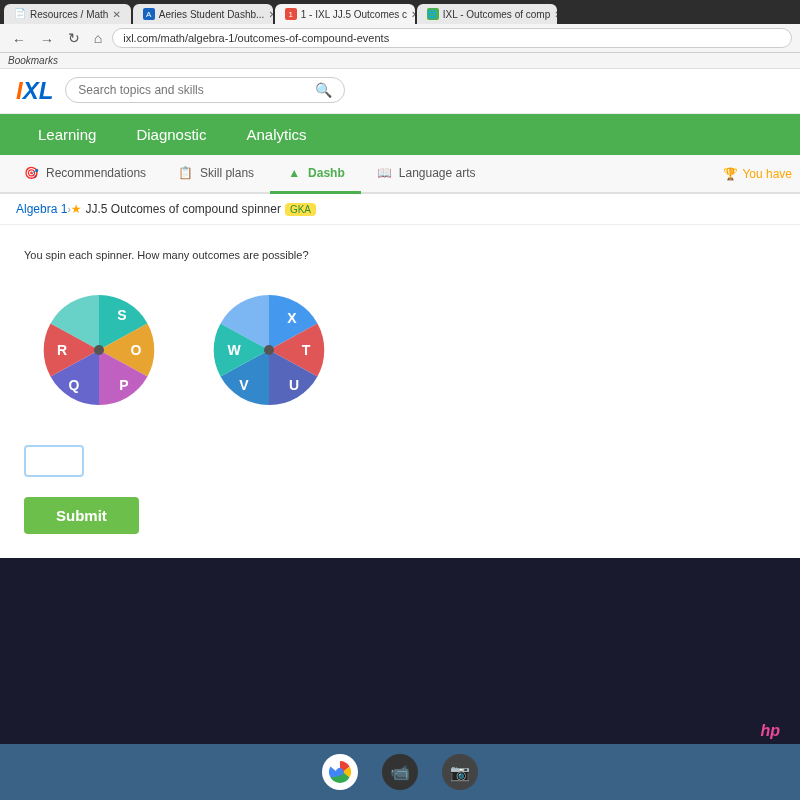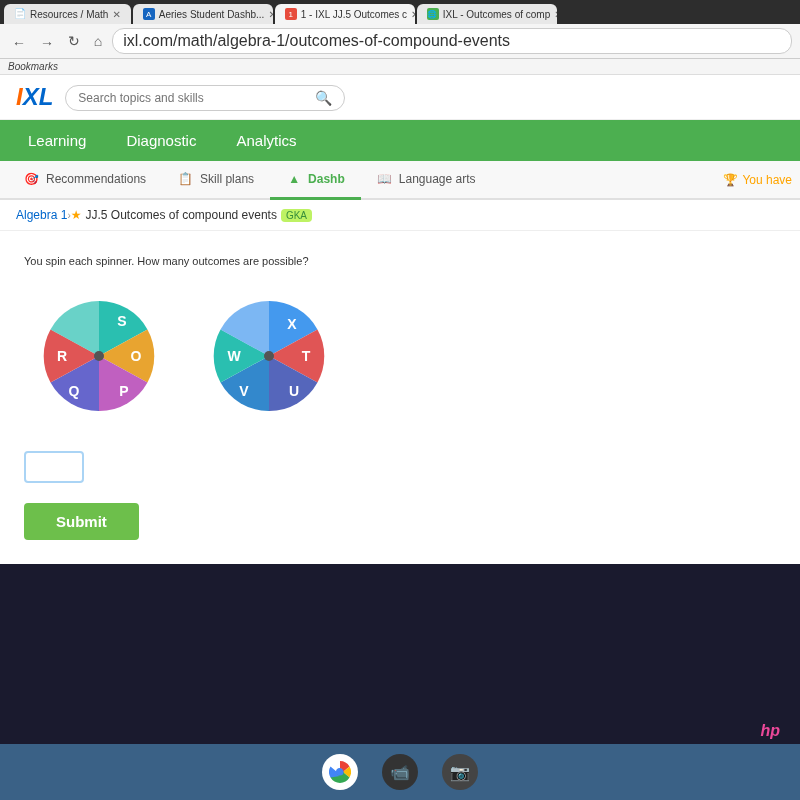--- a/index.html
+++ b/index.html
@@ -63,21 +63,21 @@
       font-size: 14px;
       color: #555;
       cursor: pointer;
       padding: 2px 4px;
     }
     .address-input {
       flex: 1;
       border: 1px solid #ccc;
       border-radius: 12px;
       padding: 3px 10px;
-      font-size: 16px;
+      font-size: 11px;
       background: white;
       color: #333;
     }
     .bookmarks-bar {
       background: #f5f5f5;
       padding: 2px 8px;
       font-size: 10px;
       color: #444;
       border-bottom: 1px solid #ddd;
       font-style: italic;
@@ -87,21 +87,21 @@
     .ixl-app {
       background: white;
       width: 100%;
     }
 
     
     .ixl-header {
       background: white;
       padding: 8px 16px;
       display: flex;
-      align-items: flex-end;
+      align-items: flex-start;
       gap: 12px;
       border-bottom: 1px solid #eee;
     }
     .ixl-logo {
       font-size: 24px;
       font-weight: bold;
       color: #0066cc;
       font-style: italic;
     }
     .ixl-logo span {
@@ -127,21 +127,21 @@
     }
     .search-icon {
       font-size: 14px;
       color: #999;
     }
 
     
     .ixl-nav {
       background: #4caf50;
       display: flex;
-      padding: 0 8px;
+      padding: 0 18px;
       gap: 0;
     }
     .nav-item {
       padding: 12px 20px;
       color: white;
       font-size: 15px;
       cursor: pointer;
       font-weight: normal;
     }
 
@@ -200,21 +200,21 @@
     .breadcrumb-skill {
       display: flex;
       align-items: center;
       gap: 4px;
       color: #333;
     }
     .star-icon {
       color: #ffa500;
     }
     .gka-badge {
-      background: #bef264;
+      background: #fde047;
       color: #388e3c;
       border-radius: 4px;
       padding: 1px 5px;
       font-size: 10px;
     }
     .trophy-area {
       margin-left: auto;
       display: flex;
       align-items: center;
       gap: 4px;
@@ -408,21 +408,21 @@
       <span>🏆</span>
       <span>You have</span>
     </div>
   </div>
 
   <div class="breadcrumb-bar">
     <a class="breadcrumb-link">Algebra 1</a>
     <span class="breadcrumb-sep">›</span>
     <div class="breadcrumb-skill">
       <span class="star-icon">★</span>
-      <span>JJ.5 Outcomes of compound events</span>
+      <span>JJ.5 Outcomes of compound spinner</span>
       <span class="gka-badge">GKA</span>
     </div>
   </div>
 
   <div class="content-area">
     <p class="question-text">You spin each spinner. How many outcomes are possible?</p>
 
     
     <div class="spinners-row">
 

